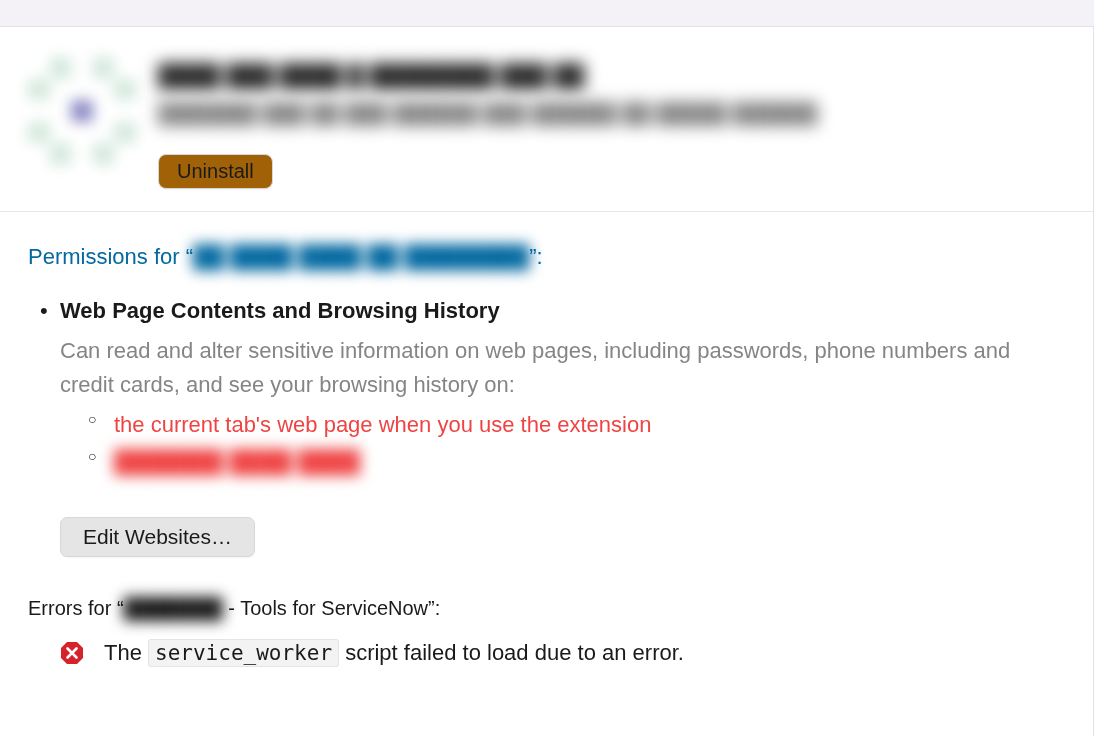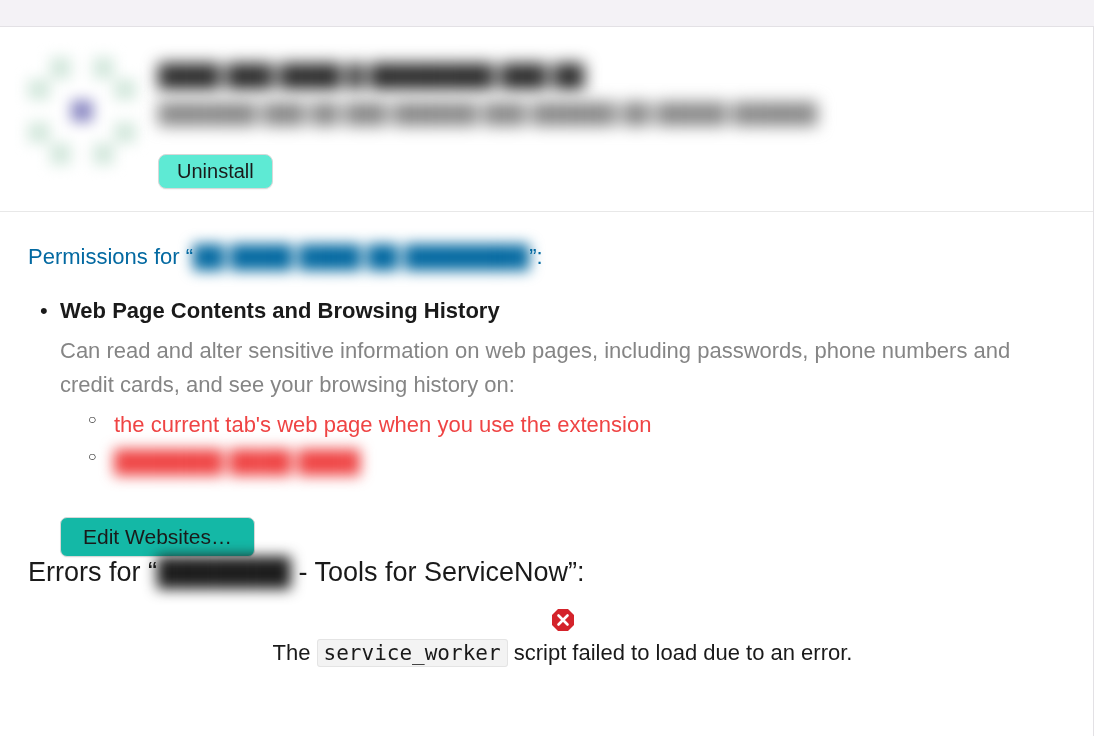--- a/index.html
+++ b/index.html
@@ -62,21 +62,21 @@
       color: #888;
       line-height: 1.5;
       margin-bottom: 8px;
     }
     .uninstall-btn {
       margin-top: 18px;
       display: inline-block;
       padding: 5px 18px;
       font-size: 20px;
       color: #1a1a1a;
-      background: #5eead4;
+      background: #a16207;
       border: 1px solid #d8d8d8;
       border-radius: 8px;
       box-shadow: 0 1px 1px rgba(0,0,0,0.04);
       cursor: pointer;
     }
     .body-section {
       padding: 32px 28px 20px 28px;
     }
     .perms-heading {
       font-size: 22px;
@@ -141,44 +141,44 @@
       filter: blur(7px);
       display: inline-block;
     }
     .edit-btn {
       margin-top: 28px;
       margin-left: 32px;
       display: inline-block;
       padding: 7px 22px;
       font-size: 21px;
       color: #1a1a1a;
-      background: #14b8a6;
+      background: #e5e5e5;
       border: 1px solid #d8d8d8;
       border-radius: 7px;
       box-shadow: 0 1px 1px rgba(0,0,0,0.04);
       cursor: pointer;
     }
     .errors-heading {
-      font-size: 27px;
-      color: #1a1a1a;
+      font-size: 20px;
+      color: #1a1a1a;
+      margin-top: 40px;
       margin-bottom: 20px;
     }
     .errors-heading .blur-span {
       filter: blur(7px);
       display: inline-block;
       vertical-align: bottom;
     }
     .error-row {
       display: flex;
       align-items: center;
-      gap: 8px;
+      gap: 20px;
       padding-left: 32px;
       font-size: 22px;
       color: #1a1a1a;
-      flex-direction: column;
     }
     .error-icon {
       width: 24px;
       height: 24px;
       flex-shrink: 0;
     }
     .error-icon svg {
       width: 100%;
       height: 100%;
       display: block;

